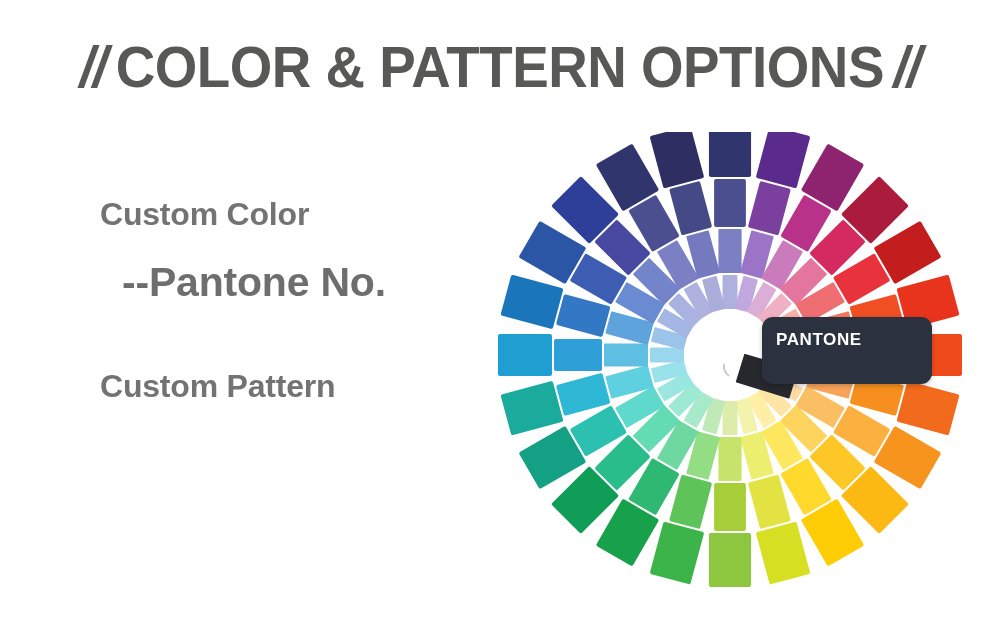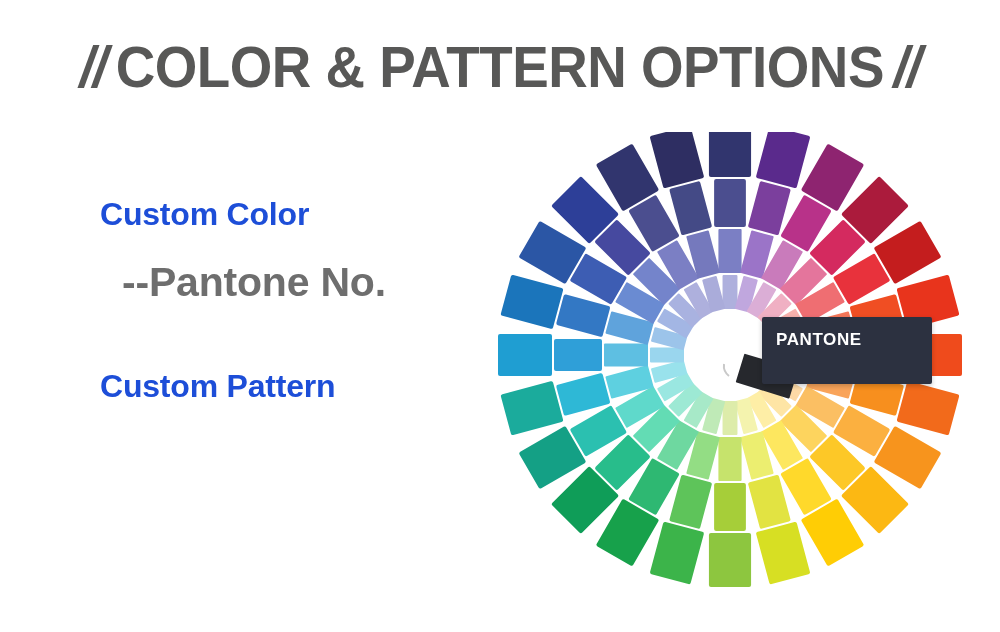--- a/index.html
+++ b/index.html
@@ -57,21 +57,21 @@
     left: 100px;
     top: 196px;
     width: 400px;
   }
   .feature-block { margin-bottom: 62px; }
   .feature-block:last-child { margin-bottom: 0; }
 
   .feature-title {
     font-size: 32px;
     font-weight: bold;
-    color: #1d4ed8;
+    color: #737373;
     line-height: 1.18;
     letter-spacing: -0.2px;
     white-space: nowrap;
   }
   .feature-sub {
     font-size: 41px;
     font-weight: bold;
     color: #6e6e6e;
     line-height: 1.18;
     margin-top: 24px;
@@ -95,21 +95,21 @@
   }
 
   
   #pantone-card {
     position: absolute;
     left: 762px;
     top: 317px;
     width: 170px;
     height: 67px;
     background: #2c3140;
-    border-radius: 2px;
+    border-radius: 11px;
     box-shadow: 0 2px 5px rgba(0,0,0,0.22);
     z-index: 40;
   }
   #pantone-wordmark {
     position: absolute;
     left: 14px;
     top: 13px;
     color: #ffffff;
     font-size: 17px;
     font-weight: bold;

